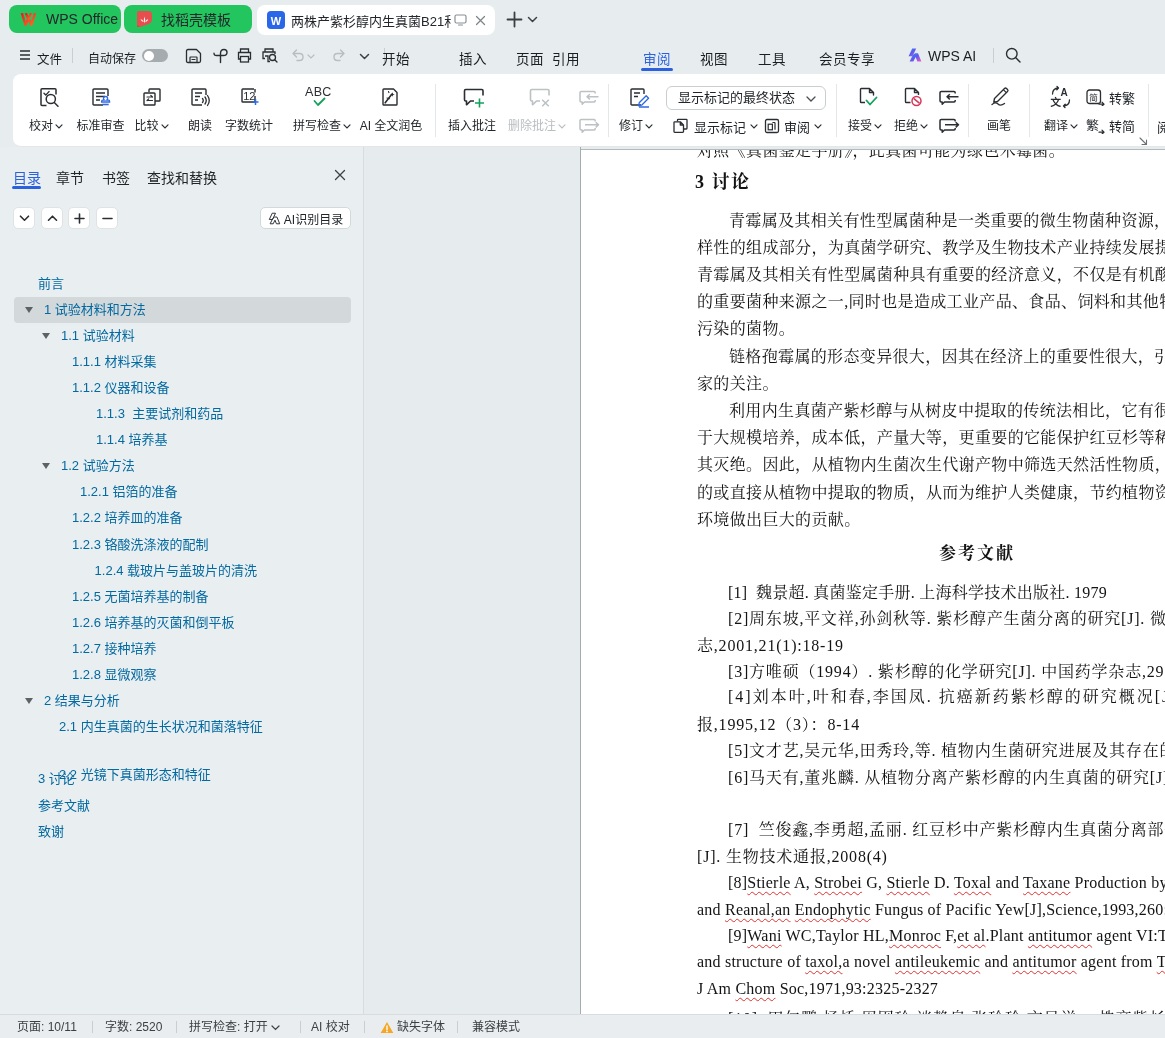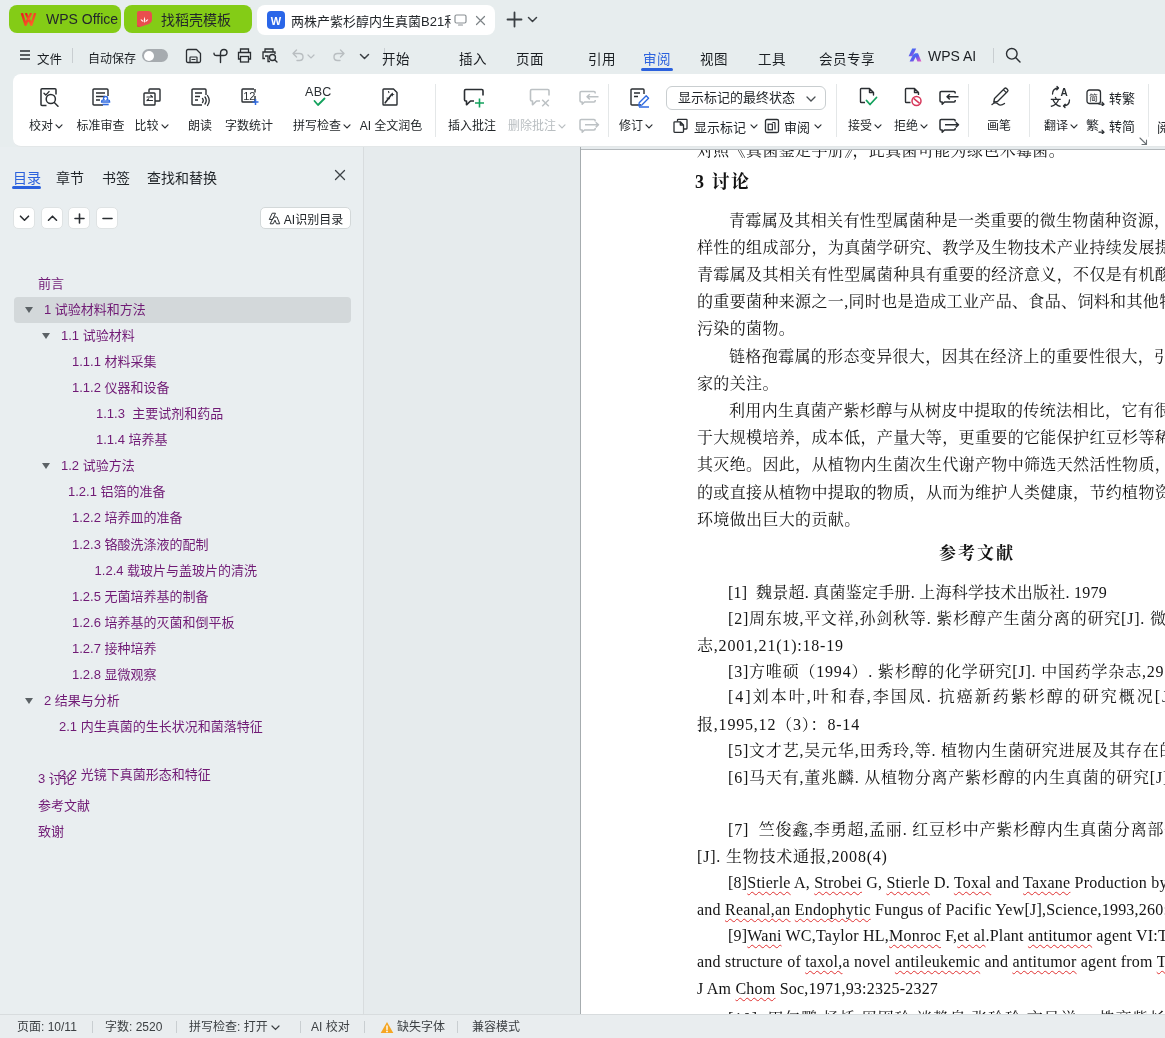--- a/index.html
+++ b/index.html
@@ -1,38 +1,38 @@
 <!DOCTYPE html>
 <html lang="zh-CN"><head><meta charset="utf-8">
 <style>
 *{margin:0;padding:0;box-sizing:border-box}
 html,body{width:1165px;height:1038px;overflow:hidden}
 body{font-family:"Liberation Sans","Noto Sans CJK SC",sans-serif;background:#e7edee;position:relative;color:#22262a}
 .abs{position:absolute}
 
 #tabbar{position:absolute;left:0;top:0;width:1165px;height:40px;background:#e7edee}
-.tab{position:absolute;top:5px;height:28px;border-radius:8px;background:#84cc16;display:flex;align-items:center;font-size:14px;color:#23272b}
+.tab{position:absolute;top:5px;height:28px;border-radius:8px;background:#22c55e;display:flex;align-items:center;font-size:14px;color:#23272b}
 #tab3{background:#fff;top:5px;height:30px}
 
 #menurow{position:absolute;left:0;top:40px;width:1165px;height:34px}
 .mtab{position:absolute;top:8px;font-size:13.5px;color:#1b1f23;letter-spacing:.5px}
 .vdiv{position:absolute;width:1px;background:#c9ced1}
 #reviewline{position:absolute;left:641px;top:28px;width:32px;height:3px;border-radius:2px;background:#2b61dd}
 
 #ribbon{position:absolute;left:13px;top:74px;width:1152px;height:73px;background:#fff;border-radius:8px 0 0 8px;border-bottom:1px solid #e3e7e8}
 .rdiv{position:absolute;top:10px;width:1px;height:53px;background:#e4e7e8}
 .rlab{position:absolute;top:42px;width:120px;text-align:center;font-size:12px;color:#23272a;white-space:nowrap}
 .gray .rlab{color:#b9bec1}
 .chev{display:inline-block;vertical-align:1px;margin-left:2px}
 
 #sidebar{position:absolute;left:0;top:147px;width:363px;height:867px;background:#e9eef0}
 #sdivider{position:absolute;left:363px;top:147px;width:1px;height:867px;background:#d8dcde}
 #docarea{position:absolute;left:364px;top:147px;width:216px;height:867px;background:#e6ebed}
 .stab{position:absolute;top:20px;font-size:14px;color:#22262a}
-.srow{position:absolute;height:26px;line-height:26px;font-size:13px;color:#701a75;white-space:nowrap}
+.srow{position:absolute;height:26px;line-height:26px;font-size:13px;color:#0369a1;white-space:nowrap}
 .tri{position:absolute;width:0;height:0;border-left:4.5px solid transparent;border-right:4.5px solid transparent;border-top:6px solid #5c6266}
 .sqbtn{position:absolute;top:60px;width:22px;height:22px;background:#fff;border:1px solid #dfe3e4;border-radius:5px;display:flex;align-items:center;justify-content:center}
 
 #page{position:absolute;left:580px;top:147px;width:585px;height:867px;background:#fff;border-left:1px solid #a6acaf;overflow:hidden}
 .dl{position:absolute;height:20px;line-height:20px;font-family:"Liberation Serif","Noto Serif CJK SC",serif;font-size:16px;color:#131313;letter-spacing:.35px;white-space:nowrap}
 .ref{letter-spacing:.8px}
 .rl{letter-spacing:.22px}
 .wv{text-decoration:underline;text-decoration-style:wavy;text-decoration-color:#e03131;text-decoration-thickness:1px;text-underline-offset:3px;text-decoration-skip-ink:none}
 
 #statusbar{position:absolute;left:0;top:1014px;width:1165px;height:24px;background:#e9edef;border-top:1px solid #d8dcde;font-size:12px;color:#3c4043}
@@ -146,21 +146,21 @@
     </div>
   <div class="abs" style="left:359px;top:13px">
       <svg width="11" height="7" viewBox="0 0 11 7">
         <path d="M1.5 1.5 L5.5 5.5 L9.5 1.5" fill="none" stroke="#3a3f43" stroke-width="1.5" stroke-linecap="round" stroke-linejoin="round"></path>
       </svg>
     </div>
   <div class="vdiv" style="left:384px;top:8px;height:15px"></div>
   <div class="mtab" style="left:382px">开始</div>
   <div class="mtab" style="left:459px">插入</div>
   <div class="mtab" style="left:516px">页面</div>
-  <div class="mtab" style="left:588px">引用</div>
+  <div class="mtab" style="left:552px">引用</div>
   <div class="mtab" style="left:643px;color:#2b61dd">审阅</div>
   <div class="mtab" style="left:700px">视图</div>
   <div class="mtab" style="left:758px">工具</div>
   <div class="mtab" style="left:819px">会员专享</div>
   <div id="reviewline"></div>
   <div class="abs" style="left:907px;top:7px">
       <svg width="16" height="16" viewBox="0 0 16 16">
         <defs>
           <linearGradient id="ai1" x1="0" y1="0" x2="1" y2="1">
             <stop offset="0" stop-color="#2e8df6"></stop>
@@ -423,21 +423,21 @@
   <div class="tri" style="left:25px;top:159.6px"></div>
     <div class="srow" style="left:44px;top:149.6px">1 试验材料和方法</div>
   <div class="tri" style="left:42px;top:185.7px"></div>
     <div class="srow" style="left:61px;top:175.7px">1.1 试验材料</div>
   <div class="srow" style="left:72px;top:201.8px">1.1.1 材料采集</div>
   <div class="srow" style="left:72px;top:227.9px">1.1.2 仪器和设备</div>
   <div class="srow" style="left:96px;top:254px">1.1.3&nbsp; 主要试剂和药品</div>
   <div class="srow" style="left:96px;top:280.1px">1.1.4 培养基</div>
   <div class="tri" style="left:42px;top:316.2px"></div>
     <div class="srow" style="left:61px;top:306.2px">1.2 试验方法</div>
-  <div class="srow" style="left:68px;top:332.3px">1.2.1 铝箔的准备</div>
+  <div class="srow" style="left:80px;top:332.3px">1.2.1 铝箔的准备</div>
   <div class="srow" style="left:72px;top:358.4px">1.2.2 培养皿的准备</div>
   <div class="srow" style="left:72px;top:384.5px">1.2.3 铬酸洗涤液的配制</div>
   <div class="srow" style="left:94.6px;top:410.6px">1.2.4 载玻片与盖玻片的清洗</div>
   <div class="srow" style="left:72px;top:436.7px">1.2.5 无菌培养基的制备</div>
   <div class="srow" style="left:72px;top:462.8px">1.2.6 培养基的灭菌和倒平板</div>
   <div class="srow" style="left:72px;top:488.9px">1.2.7 接种培养</div>
   <div class="srow" style="left:72px;top:515px">1.2.8 显微观察</div>
   <div class="tri" style="left:25px;top:551.1px"></div>
     <div class="srow" style="left:44px;top:541.1px">2 结果与分析</div>
   <div class="srow" style="left:59px;top:567.2px">2.1 内生真菌的生长状况和菌落特征</div>

